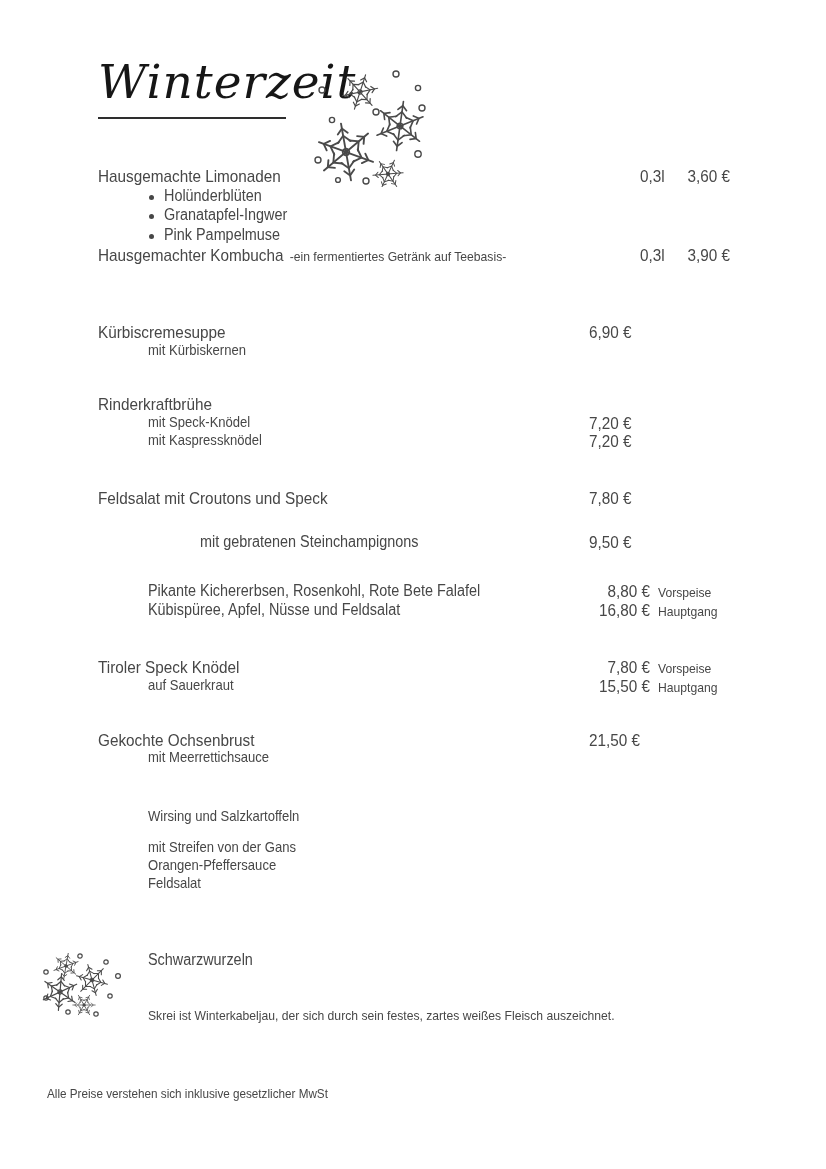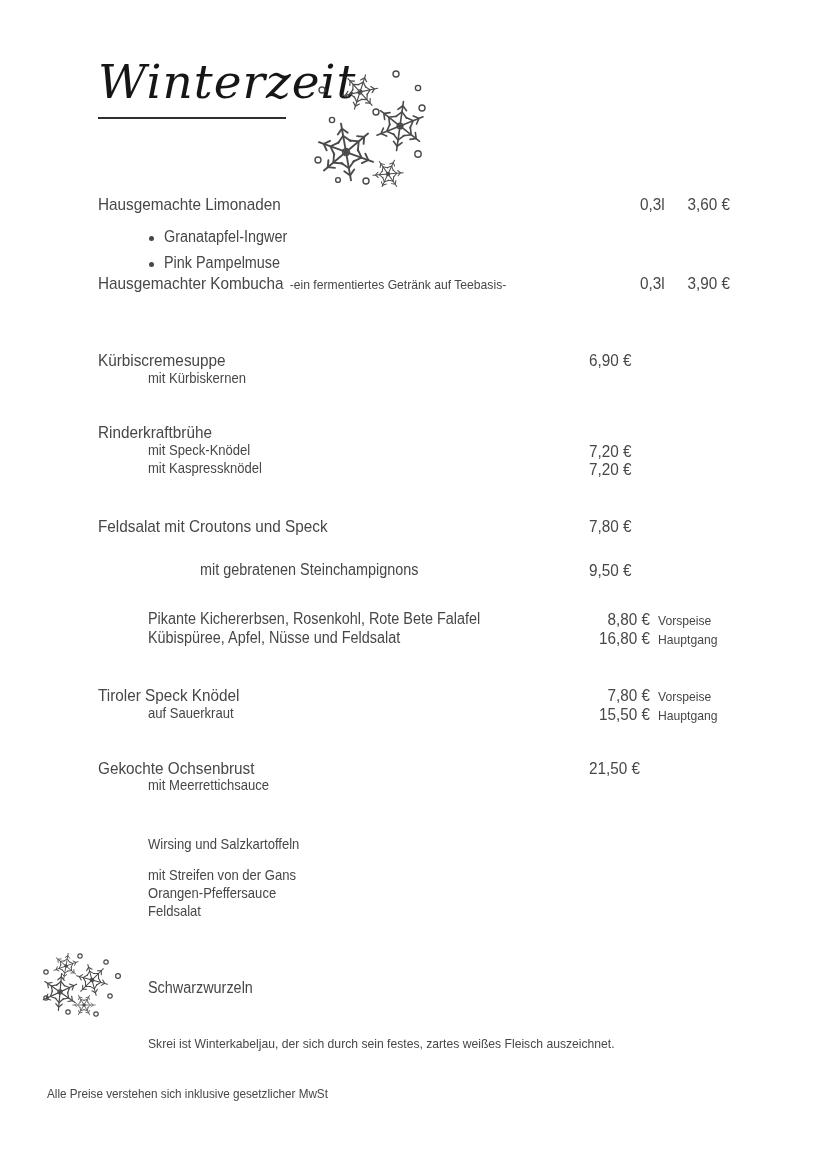--- a/index.html
+++ b/index.html
@@ -1,20 +1,20 @@
 <!DOCTYPE html>
 <html><head>
 <meta charset="utf-8">
 <style>
   html,body { margin:0; padding:0; background:#ffffff; }
   .page {
     position:relative; width:826px; height:1169px; background:#ffffff;
     font-family:"Liberation Sans", sans-serif; color:#474747; overflow:hidden;
   }
-  .line { position:absolute; left:0; width:826px; height:22px; white-space:nowrap;margin-top:28px; }
+  .line { position:absolute; left:0; width:826px; height:22px; white-space:nowrap; }
   .t17 { font-size:17px; }
   .t16 { font-size:16px; }
   .t14 { font-size:14.5px; }
   .t13 { font-size:13.5px; }
   .name   { position:absolute; left:98px;  transform:scaleX(.9); transform-origin:0 50%; }
   .subtxt { position:absolute; left:148px; transform:scaleX(.9); transform-origin:0 50%; }
   .sub2   { position:absolute; left:200px; transform:scaleX(.9); transform-origin:0 50%; }
   .flavor { position:absolute; left:164px; transform:scaleX(.9); transform-origin:0 50%; }
   .dot    { position:absolute; left:149px; top:8px; width:5px; height:5px;
             background:#474747; border-radius:50%; }
@@ -80,21 +80,25 @@
       <circle cx="58" cy="119" r="3"></circle>
       <circle cx="30" cy="118" r="2.4"></circle>
     </g>
   </svg>
 
   <div class="line t17" style="top:167px">
     <span class="name">Hausgemachte Limonaden</span>
     <span class="vol">0,3l</span>
     <span class="dprice">3,60 €</span>
   </div>
-  <div class="line t16" style="top:200px">
+  <div class="line t16" style="top:187px">
+    <span class="dot"></span>
+    <span class="flavor">Holünderblüten</span>
+  </div>
+  <div class="line t16" style="top:206px">
     <span class="dot"></span>
     <span class="flavor">Granatapfel-Ingwer</span>
   </div>
   <div class="line t16" style="top:226px">
     <span class="dot"></span>
     <span class="flavor">Pink Pampelmuse</span>
   </div>
 
   <div class="line t17" style="top:246px">
     <span class="name"><span>Hausgemachter Kombucha</span><span class="note-inline">-ein fermentiertes Getränk auf Teebasis-</span></span>

